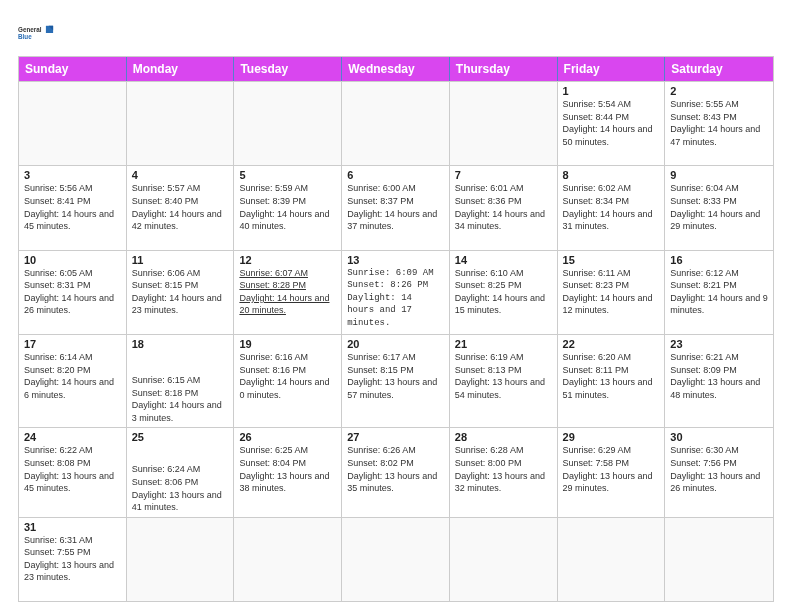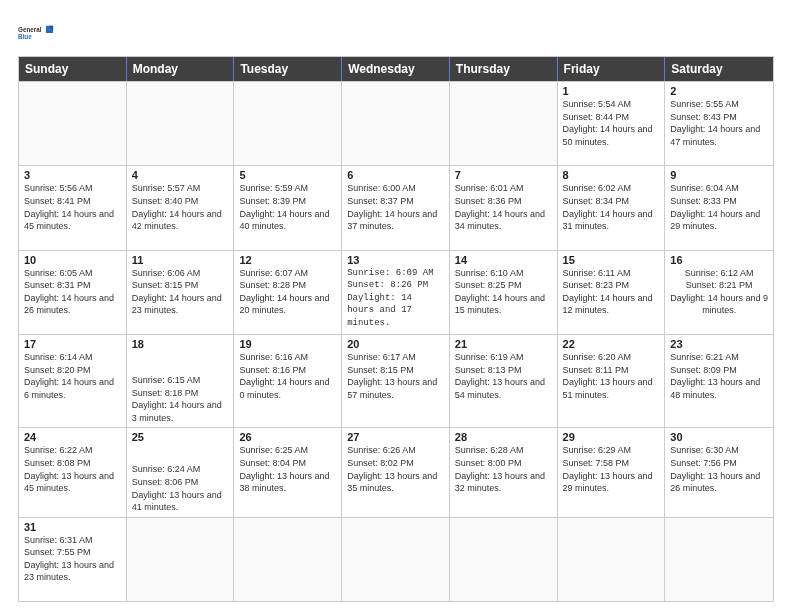--- a/index.html
+++ b/index.html
@@ -47,21 +47,21 @@
     }
     .calendar {
       flex: 1;
       display: flex;
       flex-direction: column;
       border: 1px solid #ccc;
     }
     .cal-header-row {
       display: grid;
       grid-template-columns: repeat(7, 1fr);
-      background: #404040;
+      background: #d946ef;
     }
     .cal-header-cell {
       color: #fff;
       font-size: 12px;
       font-weight: bold;
       padding: 5px 6px;
       text-align: left;
       border-right: 1px solid #5580cc;
     }
     .cal-header-cell:last-child { border-right: none; }
@@ -200,21 +200,21 @@
 Daylight: 14 hours and 26 minutes.</div>
           </div>
           <div class="cal-cell">
             <span class="day-number">11</span>
             <div class="cell-info" style="white-space: pre-line;">Sunrise: 6:06 AM
 Sunset: 8:15 PM
 Daylight: 14 hours and 23 minutes.</div>
           </div>
           <div class="cal-cell">
             <span class="day-number">12</span>
-            <div class="cell-info" style="white-space: pre-line;">Sunrise: 6:07 AM
+            <div class="cell-info" style="white-space: pre-line; text-decoration: underline;">Sunrise: 6:07 AM
 Sunset: 8:28 PM
 Daylight: 14 hours and 20 minutes.</div>
           </div>
           <div class="cal-cell">
             <span class="day-number">13</span>
             <div class="cell-info" style="white-space: pre-line; font-family: Liberation Mono, monospace;">Sunrise: 6:09 AM
 Sunset: 8:26 PM
 Daylight: 14 hours and 17 minutes.</div>
           </div>
           <div class="cal-cell">
@@ -224,21 +224,21 @@
 Daylight: 14 hours and 15 minutes.</div>
           </div>
           <div class="cal-cell">
             <span class="day-number">15</span>
             <div class="cell-info" style="white-space: pre-line;">Sunrise: 6:11 AM
 Sunset: 8:23 PM
 Daylight: 14 hours and 12 minutes.</div>
           </div>
           <div class="cal-cell">
             <span class="day-number">16</span>
-            <div class="cell-info" style="white-space: pre-line; text-align: center;">Sunrise: 6:12 AM
+            <div class="cell-info" style="white-space: pre-line;">Sunrise: 6:12 AM
 Sunset: 8:21 PM
 Daylight: 14 hours and 9 minutes.</div>
           </div>
         </div>
         <div class="cal-row">
           <div class="cal-cell">
             <span class="day-number">17</span>
             <div class="cell-info" style="white-space: pre-line;">Sunrise: 6:14 AM
 Sunset: 8:20 PM
 Daylight: 14 hours and 6 minutes.</div>

